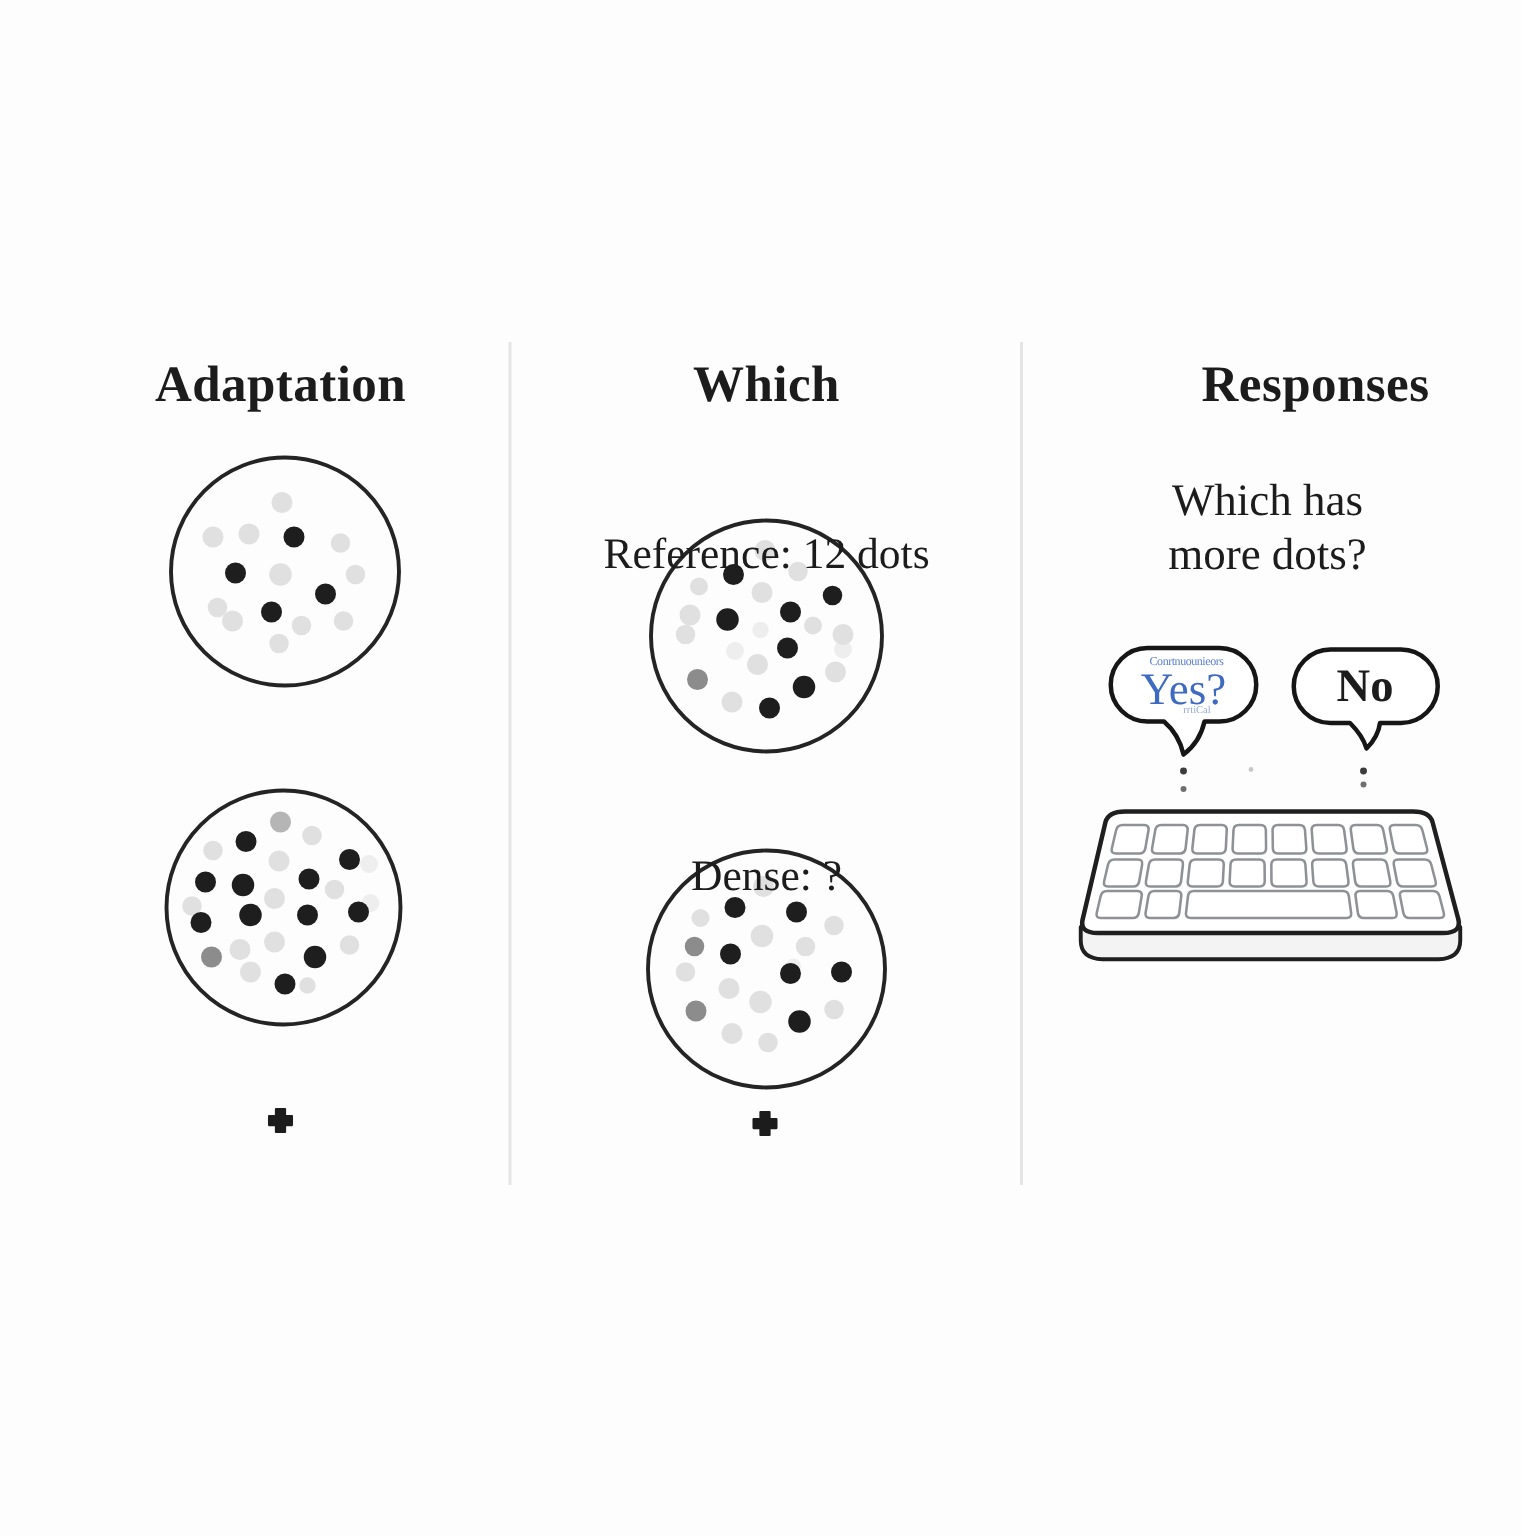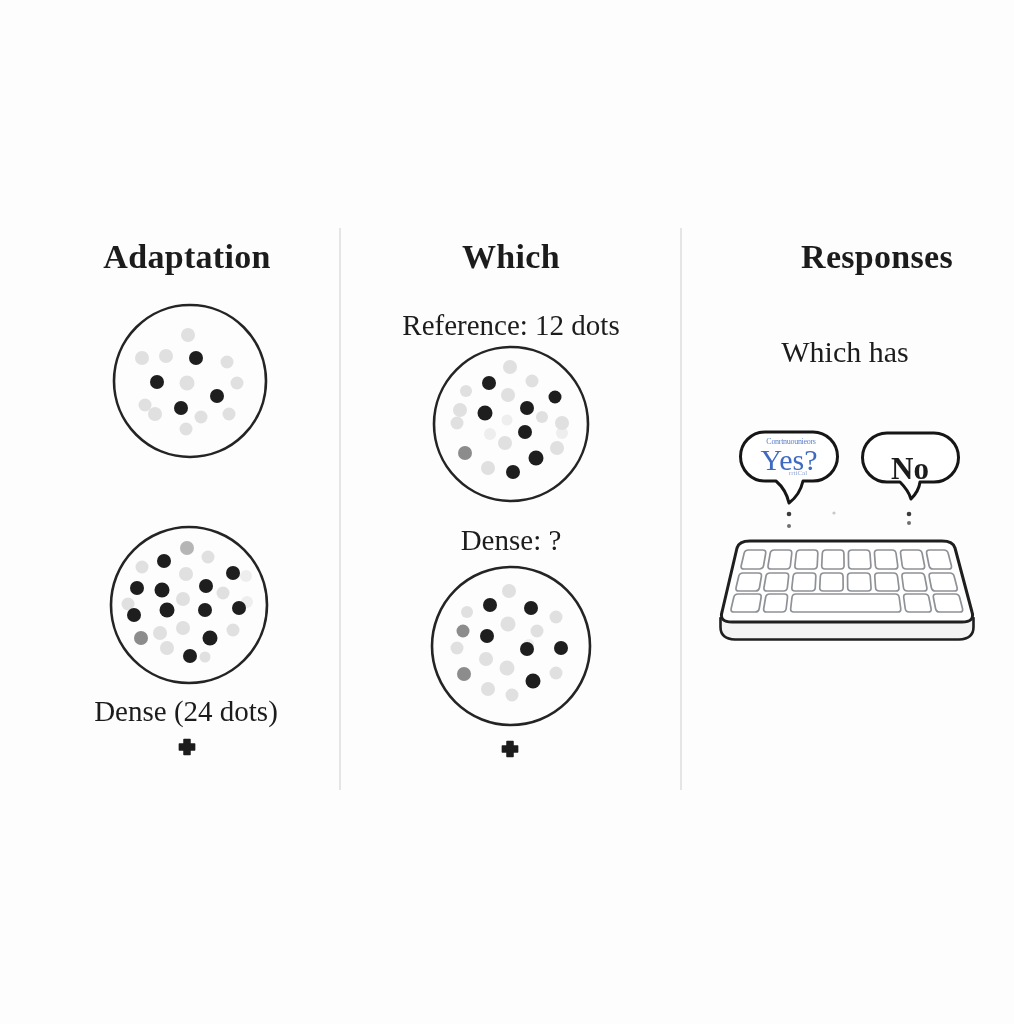--- a/index.html
+++ b/index.html
@@ -4,28 +4,28 @@
 <style>
   html,body{margin:0;padding:0;background:#ffffff;}
   .canvas{
     position:relative;width:1014px;height:1024px;overflow:hidden;
     background:var(--background,#fdfdfd);
     font-family:Liberation Serif, serif;
     color:var(--ink,#1c1c1c);
   }
   .t{position:absolute;transform:translate(-50%,-50%);white-space:nowrap;}
   .heading{font-size:34px;font-weight:600;letter-spacing:.3px;}
-  .label{font-size:29px;font-weight:400;}
+  .label{font-size:29px;font-weight:400;margin-top:45px;}
   .question{font-size:30px;line-height:36px;text-align:center;font-weight:400;}
   .divider{position:absolute;width:2px;background:var(--divider,#e5e5e5);}
   svg.fig{position:absolute;left:0;top:0;}
   .yes-text{font-size:30px;font-weight:500;color:var(--blue,#3f6ac2);}
   .tiny-top{font-size:8px;letter-spacing:-.3px;color:var(--blue,#3f6ac2);opacity:.85;text-align:center;}
   .tiny-bottom{font-size:7px;color:#93a7d4;}
-  .no-text{font-size:31px;font-weight:600;color:var(--ink,#1c1c1c);margin-top:12px;}
+  .no-text{font-size:31px;font-weight:600;color:var(--ink,#1c1c1c);}
 </style>
 </head>
 <body>
 
 <div class="canvas" style="--background: #fdfdfd; --ink: #1c1c1c; --divider: #e5e5e5; --circle-stroke: #242424; --dot-dark: #1e1e1e; --dot-mid: #8c8c8c; --dot-gray: #b5b5b5; --dot-light: #e0e0e0; --dot-xlight: #eeeeee; --blue: #3f6ac2; --key-stroke: #8e9196;">
 
   <div class="divider" style="left:339px;top:228px;height:562px;"></div>
   <div class="divider" style="left:680px;top:228px;height:562px;"></div>
 
   <svg class="fig" id="fig" width="1024" height="1024" viewBox="0 0 1024 1024">
@@ -159,27 +159,27 @@
         <path d="M 795.898310591293 594 L 895.2400909681611 594 Q 898.7400909681611 594 899.2199480181936 597.5 L 900.7280701754387 608.5 Q 901.2079272254712 612 897.7079272254712 612 L 793.7813515269656 612 Q 790.2813515269656 612 790.6929824561404 608.5 L 791.9866796621183 597.5 Q 792.398310591293 594 795.898310591293 594 Z" fill="#ffffff" stroke="#8e9196" stroke-width="1.7" stroke-linejoin="round"></path>
         <path d="M 906.7400909681612 594 L 924.6978557504874 594 Q 928.1978557504874 594 928.8869395711502 597.5 L 931.0526315789474 608.5 Q 931.7417153996101 612 928.2417153996101 612 L 909.207927225471 612 Q 905.707927225471 612 905.2280701754386 608.5 L 903.7199480181937 597.5 Q 903.2400909681612 594 906.7400909681612 594 Z" fill="#ffffff" stroke="#8e9196" stroke-width="1.7" stroke-linejoin="round"></path>
         <path d="M 936.1978557504874 594 L 955.2407407407409 594 Q 958.7407407407409 594 959.6481481481483 597.5 L 962.5 608.5 Q 963.4074074074074 612 959.9074074074074 612 L 939.7417153996101 612 Q 936.2417153996101 612 935.5526315789474 608.5 L 933.3869395711502 597.5 Q 932.6978557504874 594 936.1978557504874 594 Z" fill="#ffffff" stroke="#8e9196" stroke-width="1.7" stroke-linejoin="round"></path>
       </g>
     </svg>
 
   <div class="t heading" style="left:187px;top:257px;">Adaptation</div>
   <div class="t heading" style="left:511px;top:257px;">Which</div>
   <div class="t heading" style="left:845px;top:257px;margin-left:32px;">Responses</div>
 
-  <div class="t label" style="left:186px;top:711px;">Dense (24 dots)</div>
 
   <div class="t label" style="left:511px;top:325px;">Reference: 12 dots</div>
   <div class="t label" style="left:511px;top:540px;">Dense: ?</div>
 
   <div class="t question" style="left:845px;top:352px;">
     <div>Which has</div>
+    <div>more dots?</div>
   </div>
 
   <div class="t tiny-top" style="left:791px;top:441px;">Conrtnuounieors</div>
   <div class="t yes-text" style="left:789px;top:460px;">Yes?</div>
   <div class="t tiny-bottom" style="left:798px;top:473px;">rrtiCal</div>
   <div class="t no-text" style="left:910px;top:457px;">No</div>
 
 </div>
 
 </body></html>

